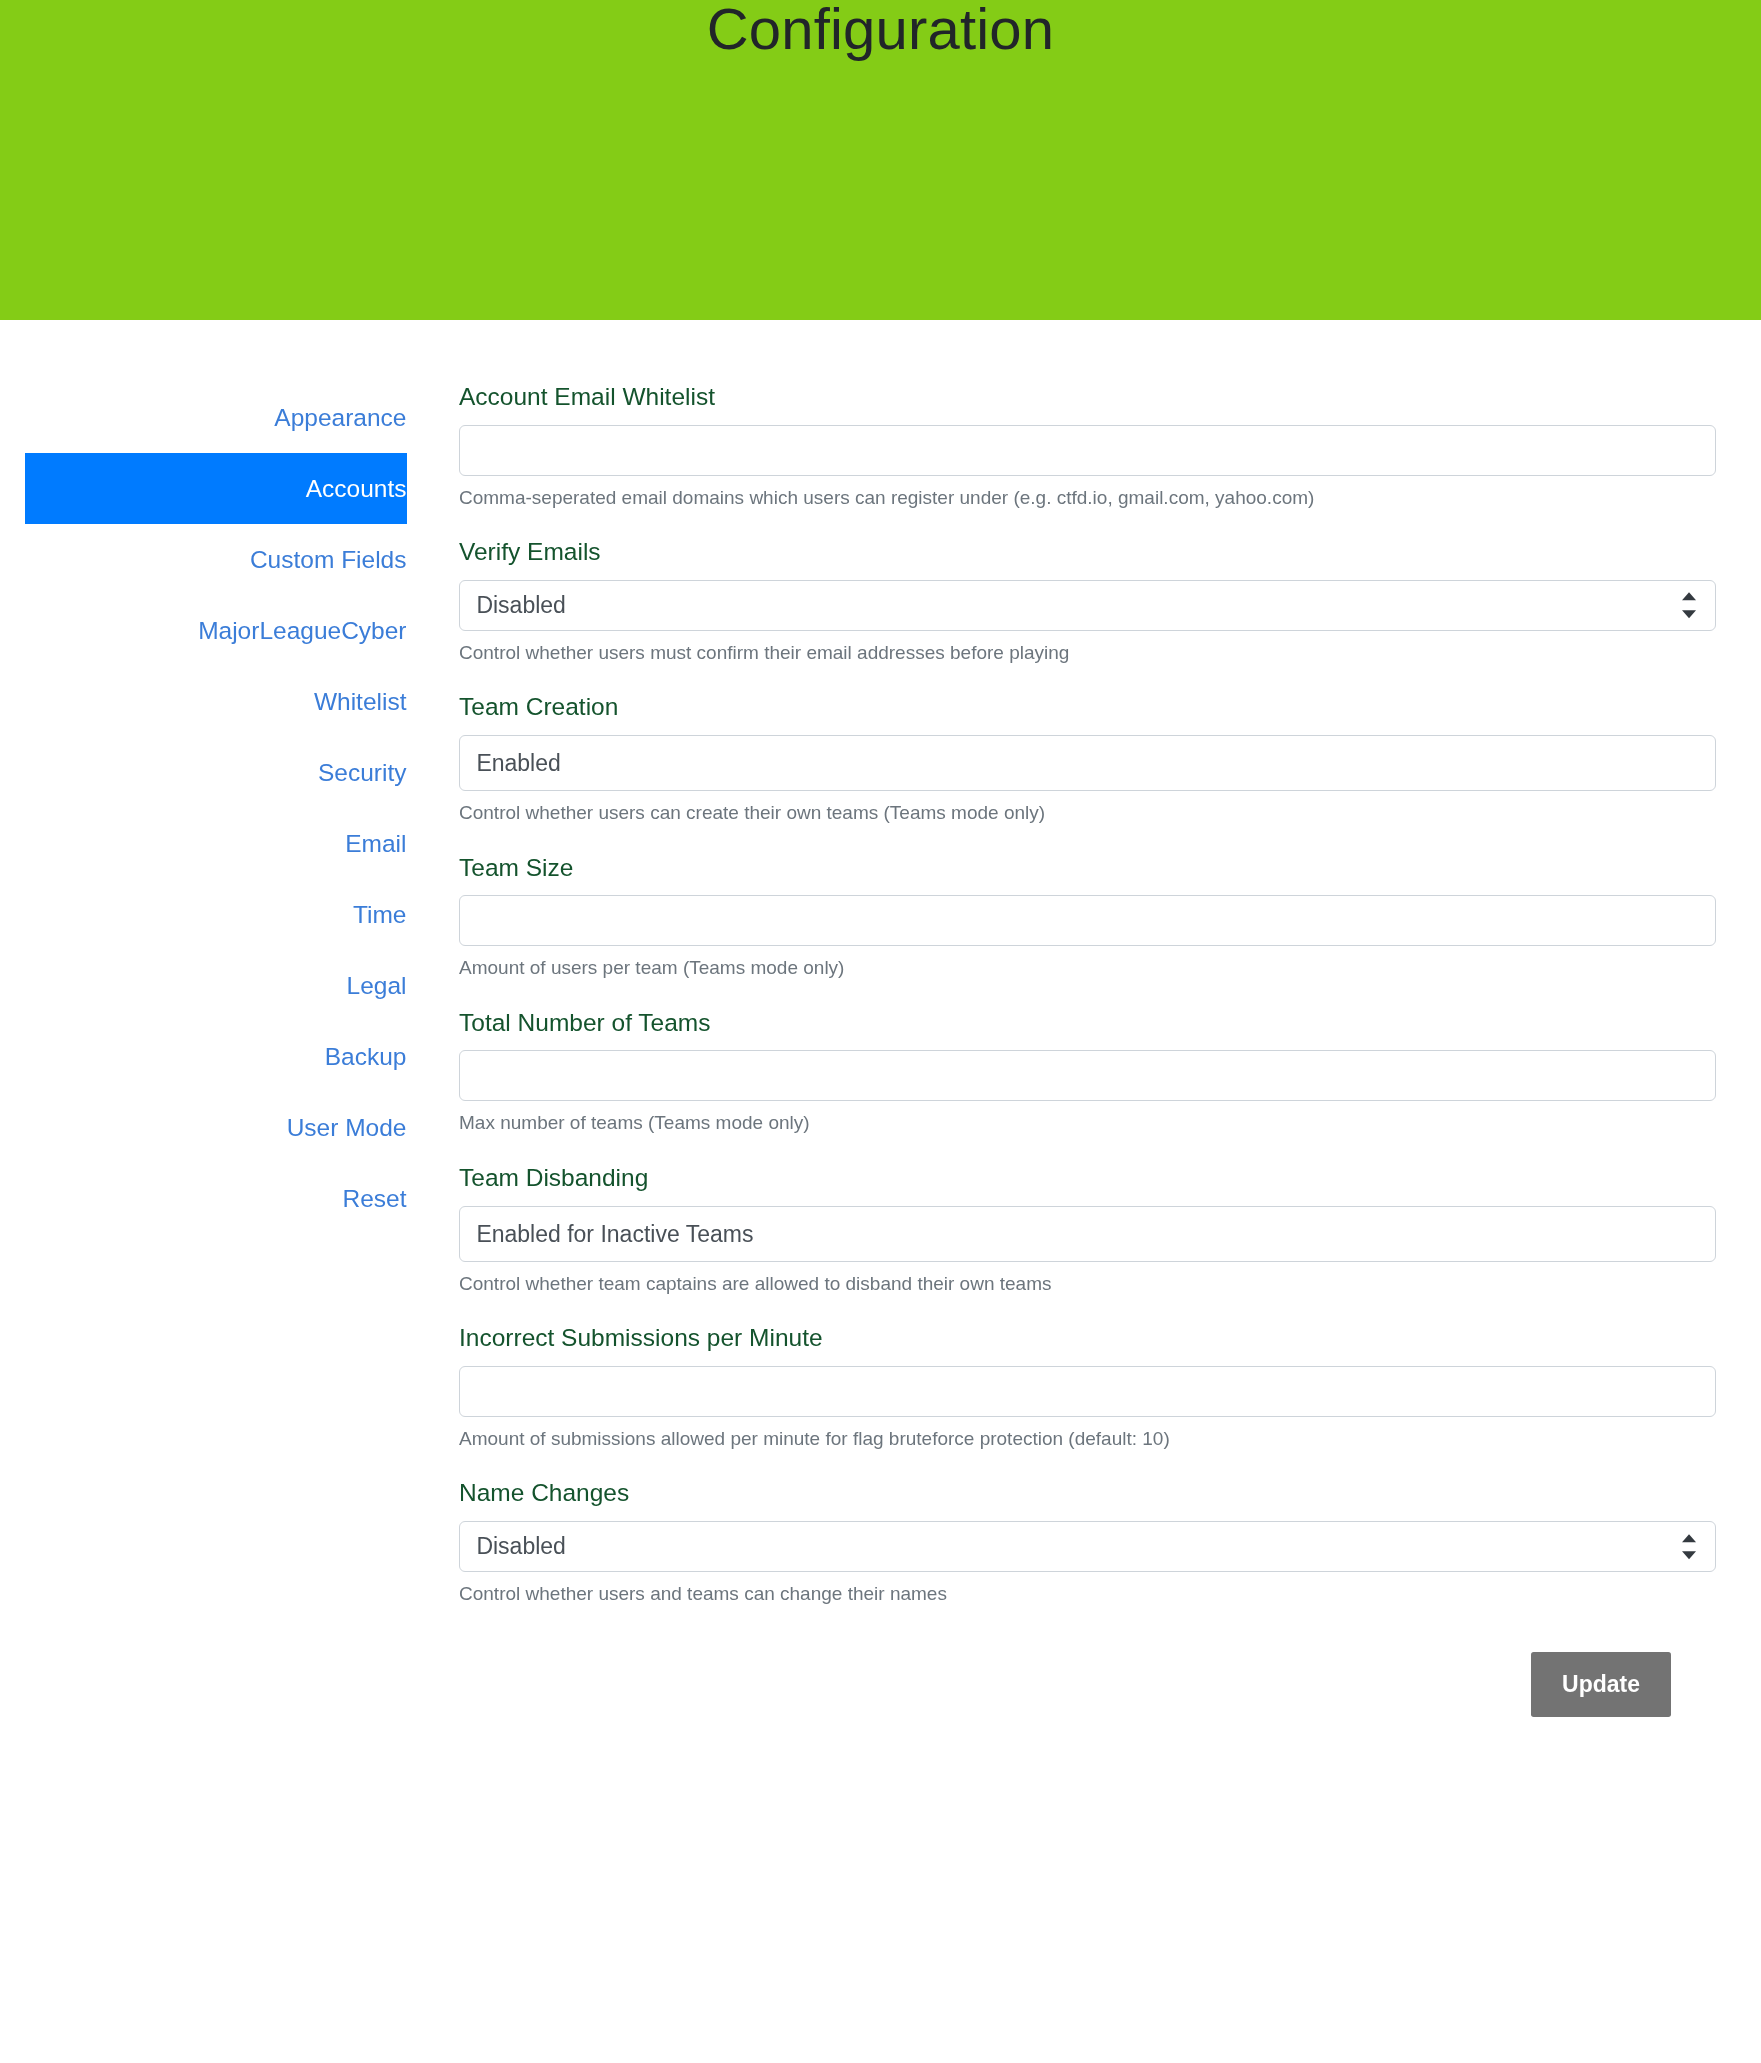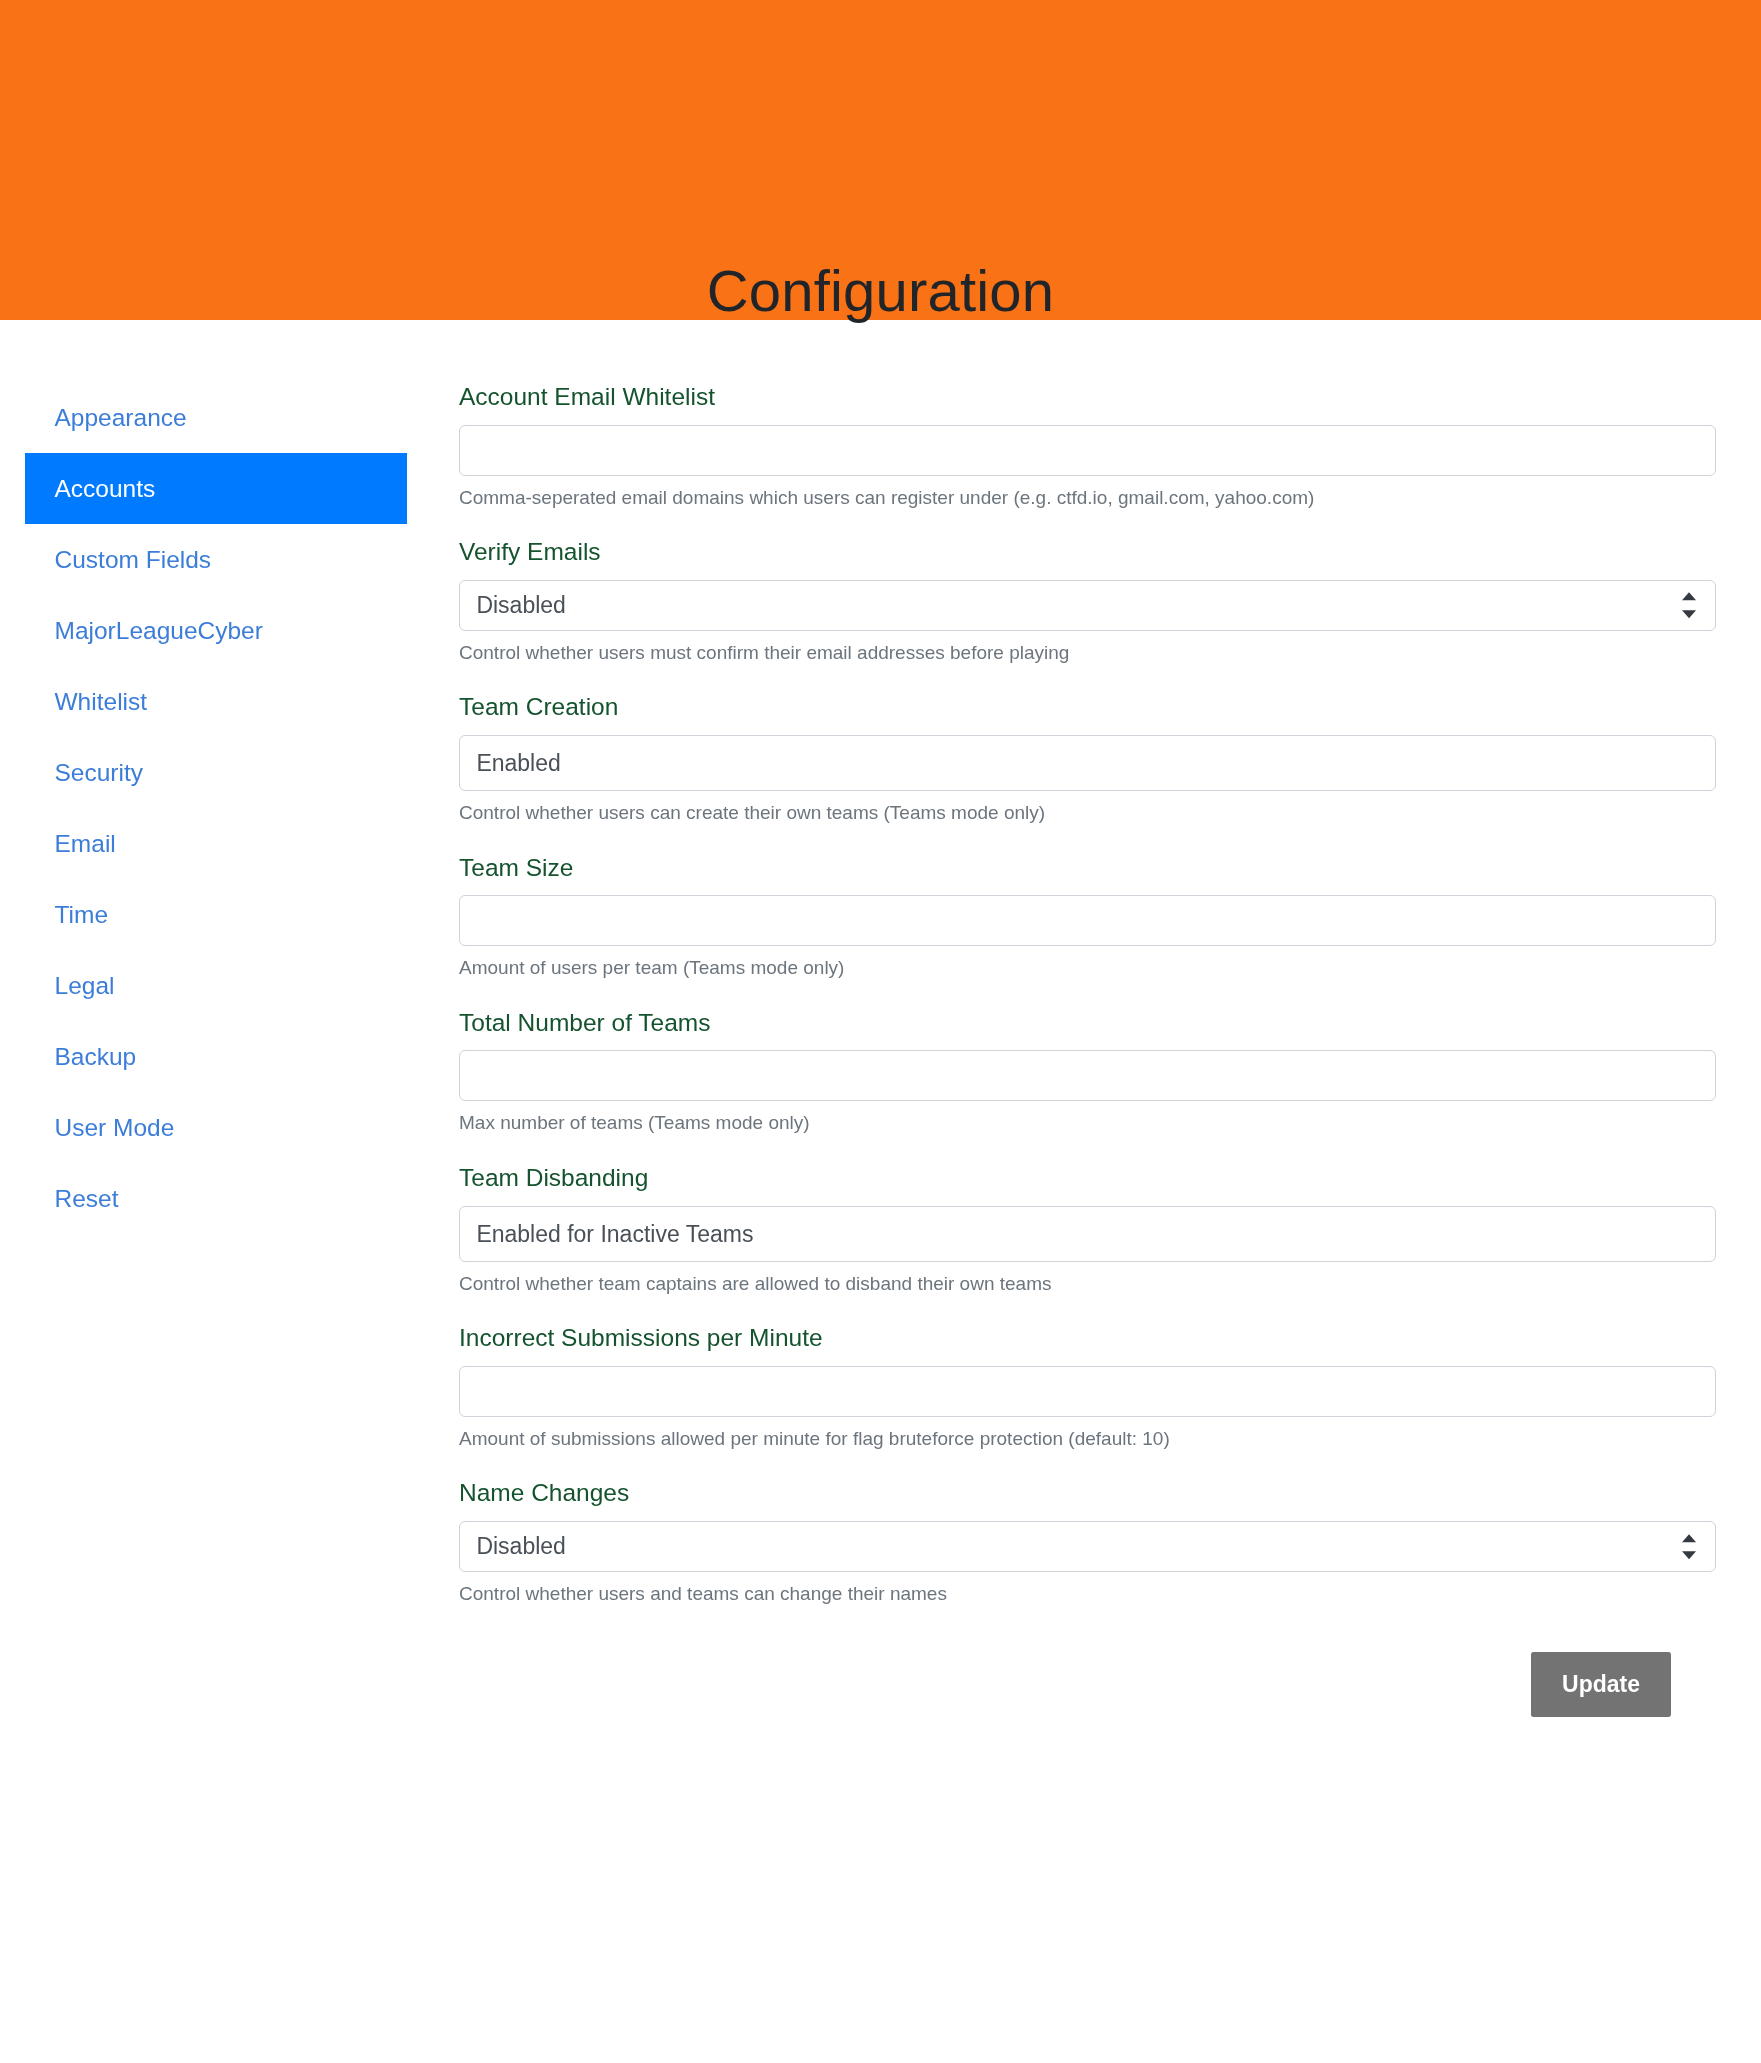--- a/index.html
+++ b/index.html
@@ -9,23 +9,23 @@
     height: 2064px;
     background: #ffffff;
     font-family: "Liberation Sans", sans-serif;
     -webkit-font-smoothing: antialiased;
   }
 
   
   .page-header {
     width: 1761px;
     height: 320px;
-    background: #f97316;
-    display: flex;
-    align-items: flex-end;
+    background: #84cc16;
+    display: flex;
+    align-items: flex-start;
     justify-content: center;
   }
   .page-header h1 {
     font-size: 58px;
     font-weight: 300;
     color: #212529;
     letter-spacing: 0.2px;
     line-height: 1;
   }
 
@@ -34,20 +34,21 @@
     display: flex;
     align-items: flex-start;
     padding-top: 62px;
   }
 
   
   .sidebar {
     width: 459px;
     flex: 0 0 459px;
     padding-left: 24.5px;
+    text-align: right;
   }
   .nav-list { list-style: none; }
   .nav-item {
     display: block;
     width: 382px;
     padding: 20px 0 20px 30px;
     font-size: 24.5px;
     line-height: 31px;
     color: #3b7dd8;
     text-decoration: none;

